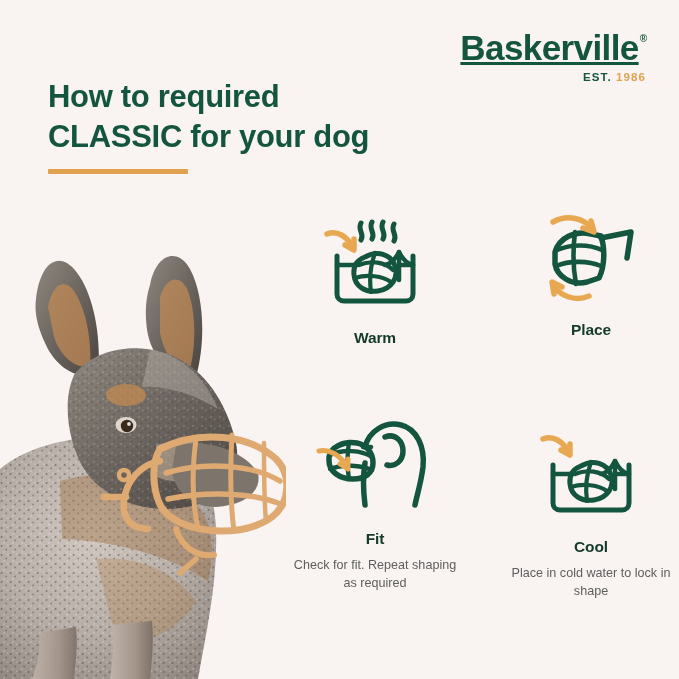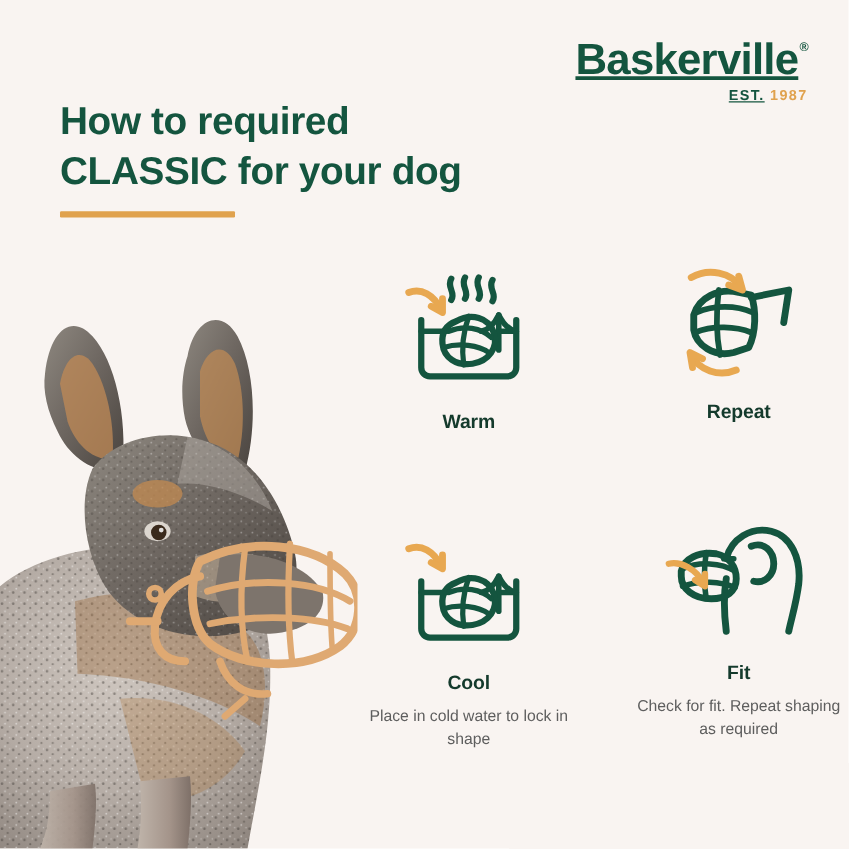--- a/index.html
+++ b/index.html
@@ -45,21 +45,21 @@
     top: -12px;
     left: 1px;
   }
   .brand-est {
     margin-top: 7px;
     font-size: 11.5px;
     font-weight: bold;
     letter-spacing: 1.1px;
     white-space: nowrap;
   }
-  .brand-est-label { color: #14553f; text-decoration: underline; }
+  .brand-est-label { color: #14553f; }
   .brand-est-year  { color: #e0a24e; }
 
   
   .headline {
     position: absolute;
     left: 48px;
     top: 56px;
     width: 400px;
     color: #14553f;
     font-size: 31px;
@@ -138,21 +138,21 @@
 <body>
 
 <div id="page">
 
   <div class="brand">
     <div>
       <span class="brand-wordmark">Baskerville</span><span class="brand-reg">®</span>
     </div>
     <div class="brand-est">
       <span class="brand-est-label">EST.</span>
-      <span class="brand-est-year">1987</span>
+      <span class="brand-est-year">1986</span>
     </div>
   </div>
 
   <h1 class="headline">
     <span class="headline-line">How to required</span>
     <span class="headline-line">CLASSIC for your dog</span>
   </h1>
   <div class="rule"></div>
 
   <div class="photo">
@@ -313,21 +313,52 @@
           </g>
 
           <g fill="none" stroke="#e8a851" stroke-width="5.5" stroke-linecap="round" stroke-linejoin="round">
             <path d="M18 14 C 32 6, 50 10, 58 22"></path>
             <path d="M48 20 L 59 24 L 56 13"></path>
             <path d="M54 88 C 40 94, 24 88, 18 76"></path>
             <path d="M27 79 L 17 74 L 19 86"></path>
           </g>
         </svg>
       </div>
-      <div class="step-title">Repeat</div>
+      <div class="step-title">Place</div>
+    </div>
+
+    <div class="step step--fit">
+      <div class="step-icon">
+        <svg width="112" height="96" viewBox="0 0 112 96" xmlns="http://www.w3.org/2000/svg">
+          <g fill="none" stroke="#14553f" stroke-width="5.5" stroke-linecap="round" stroke-linejoin="round">
+
+            <path d="M46 30 C 50 14, 66 4, 82 8 C 98 12, 106 30, 104 50
+                     C 102 66, 98 78, 96 88"></path>
+
+            <path d="M46 46 C 44 58, 44 72, 46 88"></path>
+
+            <path d="M66 20 C 76 16, 84 24, 84 34 C 84 44, 76 50, 68 48"></path>
+
+            <path d="M44 30 L 52 30" stroke-width="4.5"></path>
+
+            <path d="M10 40 C 12 30, 24 24, 38 26 C 48 28, 54 36, 54 46
+                     C 54 56, 46 62, 34 62 C 20 62, 10 54, 10 44 Z"></path>
+            <path d="M11 38 C 24 32, 42 33, 53 40" stroke-width="4.4"></path>
+            <path d="M11 52 C 24 47, 42 48, 53 53" stroke-width="4.4"></path>
+            <path d="M30 25 C 28 38, 28 50, 30 62" stroke-width="4.4"></path>
+          </g>
+
+          <g fill="none" stroke="#e8a851" stroke-width="5" stroke-linecap="round" stroke-linejoin="round">
+            <path d="M0 34 C 10 32, 22 38, 28 50"></path>
+            <path d="M21 47 L 29 52 L 29 42"></path>
+          </g>
+        </svg>
+      </div>
+      <div class="step-title">Fit</div>
+      <div class="step-body">Check for fit. Repeat shaping as required</div>
     </div>
 
     <div class="step step--cool">
       <div class="step-icon">
         <svg width="108" height="100" viewBox="0 0 108 100" xmlns="http://www.w3.org/2000/svg">
           <g fill="none" stroke="#14553f" stroke-width="5" stroke-linecap="round" stroke-linejoin="round">
             <path d="M16 44 L 16 82 C 16 86, 19 89, 23 89 L 85 89 C 89 89, 92 86, 92 82 L 92 44"></path>
             <path d="M16 53 L 36 53" stroke-width="4.5"></path>
             <path d="M79 53 L 92 53" stroke-width="4.5"></path>
             <path d="M64 53 C 70 52, 74 48, 78 40 C 82 48, 86 52, 92 53" stroke-width="4.5"></path>
@@ -341,45 +372,14 @@
           <g fill="none" stroke="#e8a851" stroke-width="5.5" stroke-linecap="round" stroke-linejoin="round">
             <path d="M6 18 C 16 14, 26 20, 32 32"></path>
             <path d="M24 29 L 33 34 L 33 23"></path>
           </g>
         </svg>
       </div>
       <div class="step-title">Cool</div>
       <div class="step-body">Place in cold water to lock in shape</div>
     </div>
 
-    <div class="step step--fit">
-      <div class="step-icon">
-        <svg width="112" height="96" viewBox="0 0 112 96" xmlns="http://www.w3.org/2000/svg">
-          <g fill="none" stroke="#14553f" stroke-width="5.5" stroke-linecap="round" stroke-linejoin="round">
-
-            <path d="M46 30 C 50 14, 66 4, 82 8 C 98 12, 106 30, 104 50
-                     C 102 66, 98 78, 96 88"></path>
-
-            <path d="M46 46 C 44 58, 44 72, 46 88"></path>
-
-            <path d="M66 20 C 76 16, 84 24, 84 34 C 84 44, 76 50, 68 48"></path>
-
-            <path d="M44 30 L 52 30" stroke-width="4.5"></path>
-
-            <path d="M10 40 C 12 30, 24 24, 38 26 C 48 28, 54 36, 54 46
-                     C 54 56, 46 62, 34 62 C 20 62, 10 54, 10 44 Z"></path>
-            <path d="M11 38 C 24 32, 42 33, 53 40" stroke-width="4.4"></path>
-            <path d="M11 52 C 24 47, 42 48, 53 53" stroke-width="4.4"></path>
-            <path d="M30 25 C 28 38, 28 50, 30 62" stroke-width="4.4"></path>
-          </g>
-
-          <g fill="none" stroke="#e8a851" stroke-width="5" stroke-linecap="round" stroke-linejoin="round">
-            <path d="M0 34 C 10 32, 22 38, 28 50"></path>
-            <path d="M21 47 L 29 52 L 29 42"></path>
-          </g>
-        </svg>
-      </div>
-      <div class="step-title">Fit</div>
-      <div class="step-body">Check for fit. Repeat shaping as required</div>
-    </div>
-
   </div>
 </div>
 
 </body></html>

